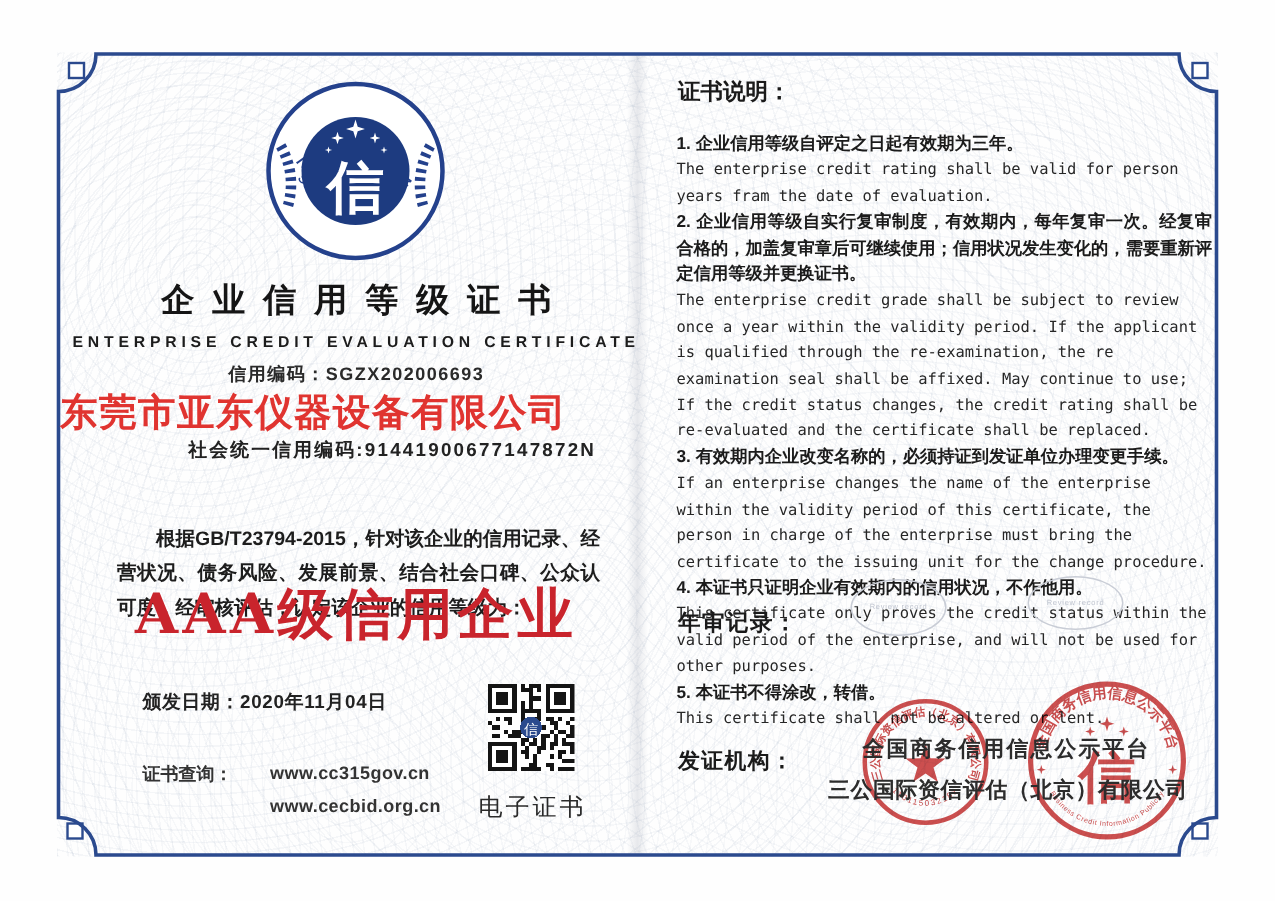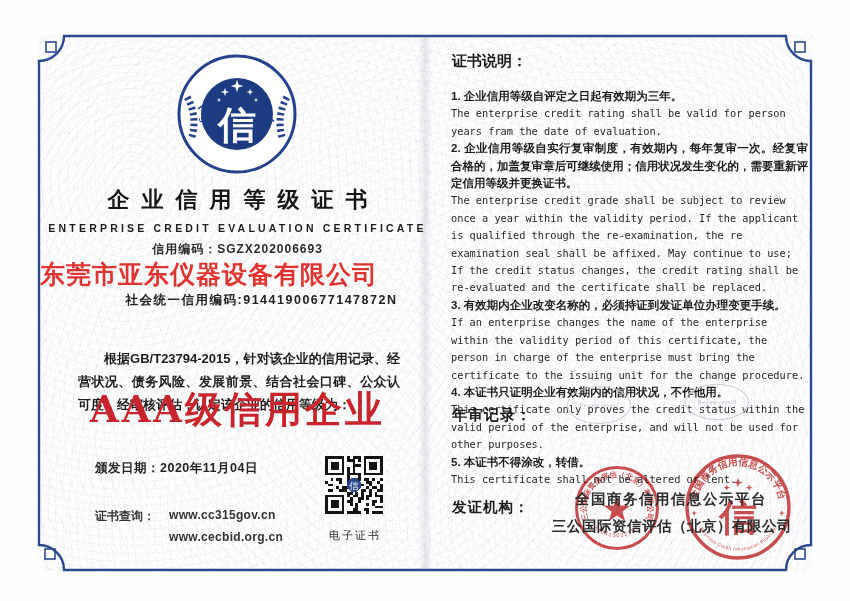--- a/index.html
+++ b/index.html
@@ -34,27 +34,27 @@
   .uscc { position:absolute; left:40px; top:292px; width:395px; text-align:center;
            font-size:12.5px; font-weight:bold; color:#222; letter-spacing:1.5px;margin-left:24px; }
   .para { position:absolute; left:78px; top:315px; width:322px; font-size:13px; font-weight:bold;
            color:#1d1d1d; line-height:23px; text-indent:2em; text-align:justify;margin-top:32px; }
   .rating { position:absolute; left:40px; top:385px; width:395px; text-align:center;
            font-family:"DejaVu Serif", serif; font-size:37px; font-weight:bold;
            color:#c9242c; letter-spacing:3px; }
   .dates { position:absolute; left:95px; top:460px; font-size:12.5px; font-weight:bold; color:#222; }
   .dates .row { margin-bottom:9px; letter-spacing:.5px; }
   .query { position:absolute; left:95px; top:508px; font-size:12px; font-weight:bold; color:#333; }
-  .query .lbl { display:inline-block; vertical-align:top; margin-right:14px; }
+  .query .lbl { display:inline-block; vertical-align:top; margin-right:25px; }
   .query .urls { display:inline-block; font-weight:bold; }
   .query .urls div { margin-bottom:8px; letter-spacing:.3px; }
   .qr { position:absolute; left:325px; top:456px; width:58px; height:58px; }
   .qr svg { display:block; }
   .qr-caption { position:absolute; left:311px; top:528px; width:88px; text-align:center;
-           font-size:11px; color:#2a2a2a; letter-spacing:2px; }
+           font-size:16px; color:#2a2a2a; letter-spacing:2px; }
 
   
   .r-head { position:absolute; left:452px; top:52px; font-size:15px; font-weight:bold; color:#1a1a1a; }
   .instructions { position:absolute; left:451px; top:88px; width:357px; }
   .instructions .zh { font-size:11.5px; font-weight:bold; color:#1b1b1b; line-height:17.4px; text-align:justify; }
   .instructions .en { font-family:"DejaVu Sans Mono", monospace; font-size:10.3px; color:#262626;
                       line-height:17.4px; text-align:left; }
   .review-label { position:absolute; left:452px; top:406px; font-size:15px; font-weight:bold; color:#1a1a1a; letter-spacing:1px; }
   .oval { position:absolute; border:1px solid #c9cdd6; border-radius:50%;
           display:flex; align-items:center; justify-content:center;

